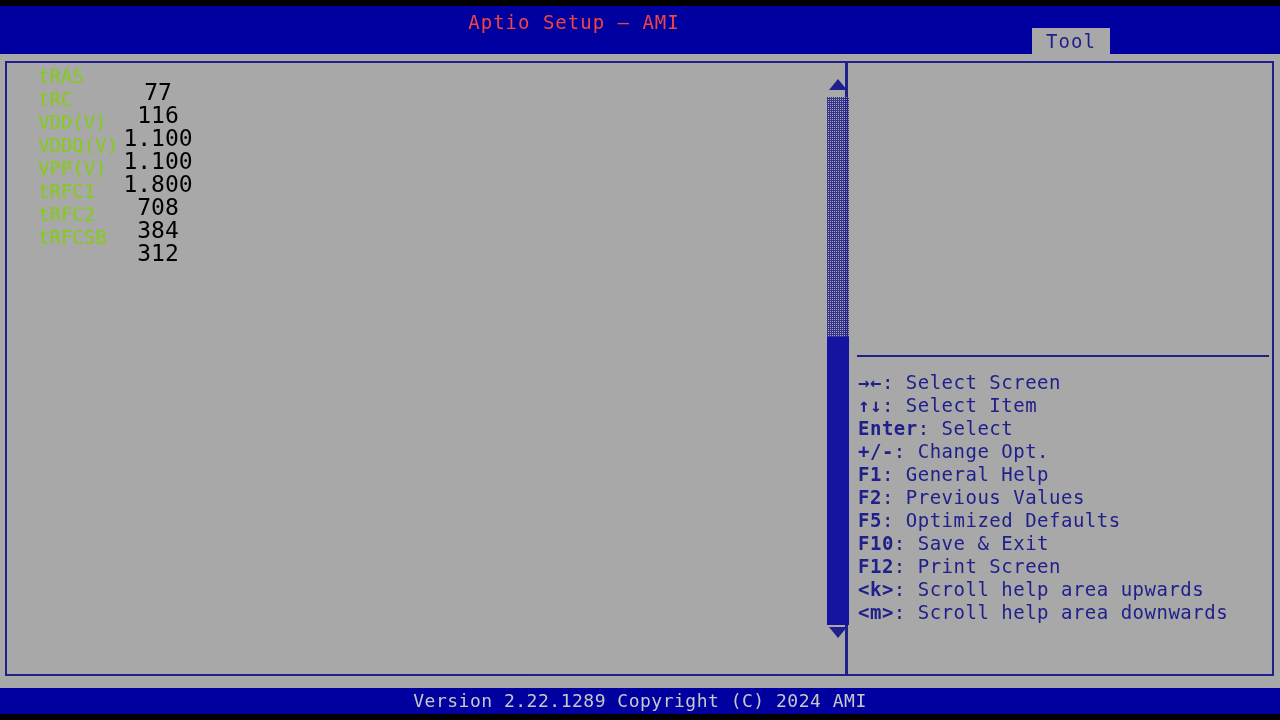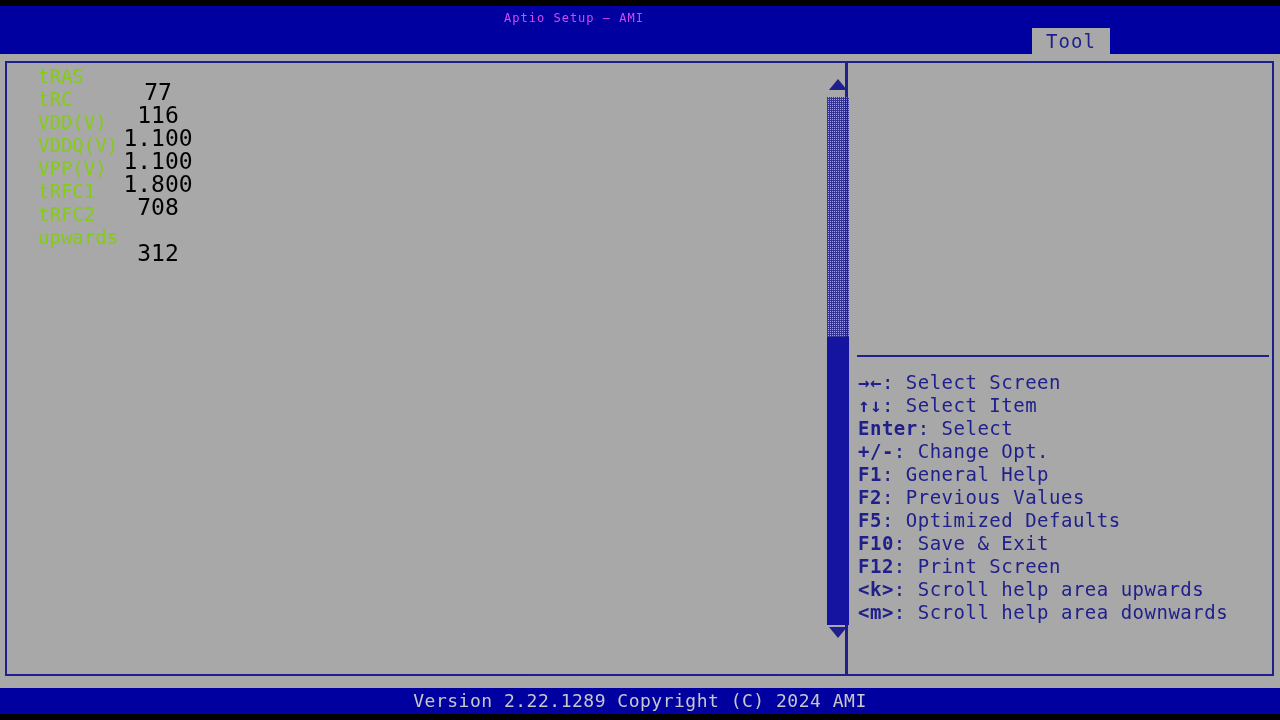--- a/index.html
+++ b/index.html
@@ -30,22 +30,22 @@
     width: 1280px;
     height: 48px;
     background: #0000A0;
   }
   .titlebar-text {
     position: absolute;
     left: 0;
     top: 5px;
     width: 1148px;
     text-align: center;
-    color: #d946ef;
-    font-size: 12px;
+    color: #ef4444;
+    font-size: 19px;
     letter-spacing: 1px;
     white-space: pre;
   }
 
   
   .tabstrip {
     position: absolute;
     left: 0;
     top: 28px;
     width: 1280px;
@@ -251,22 +251,22 @@
   <div class="panel-frame"></div>
   <div class="panel-divider"></div>
 
   <div class="list-area" id="settings-list">
       <div class="list-row"><span class="list-label">tRAS</span><span class="list-value">77</span></div>
       <div class="list-row"><span class="list-label">tRC</span><span class="list-value">116</span></div>
       <div class="list-row"><span class="list-label">VDD(V)</span><span class="list-value">1.100</span></div>
       <div class="list-row"><span class="list-label">VDDQ(V)</span><span class="list-value">1.100</span></div>
       <div class="list-row"><span class="list-label">VPP(V)</span><span class="list-value">1.800</span></div>
       <div class="list-row"><span class="list-label">tRFC1</span><span class="list-value">708</span></div>
-      <div class="list-row"><span class="list-label">tRFC2</span></div>
-      <div class="list-row"><span class="list-label">upwards</span><span class="list-value">312</span></div>
+      <div class="list-row"><span class="list-label">tRFC2</span><span class="list-value">384</span></div>
+      <div class="list-row"><span class="list-label">tRFCSB</span><span class="list-value">312</span></div>
     </div>
 
   <div class="scrollbar">
     <div class="sb-arrow sb-arrow-up"></div>
     <div class="sb-track"></div>
     <div class="sb-thumb"></div>
     <div class="sb-arrow sb-arrow-down"></div>
   </div>
 
   <div class="help-panel">

